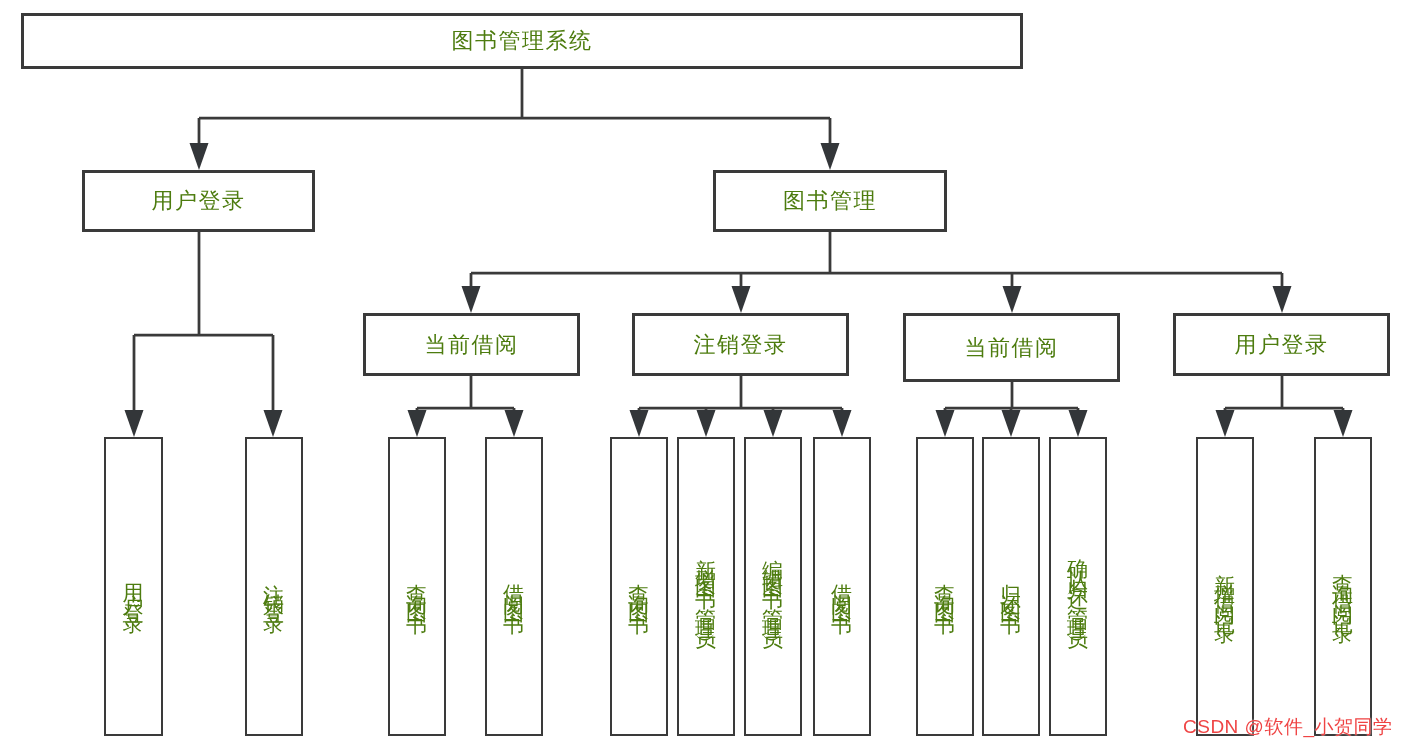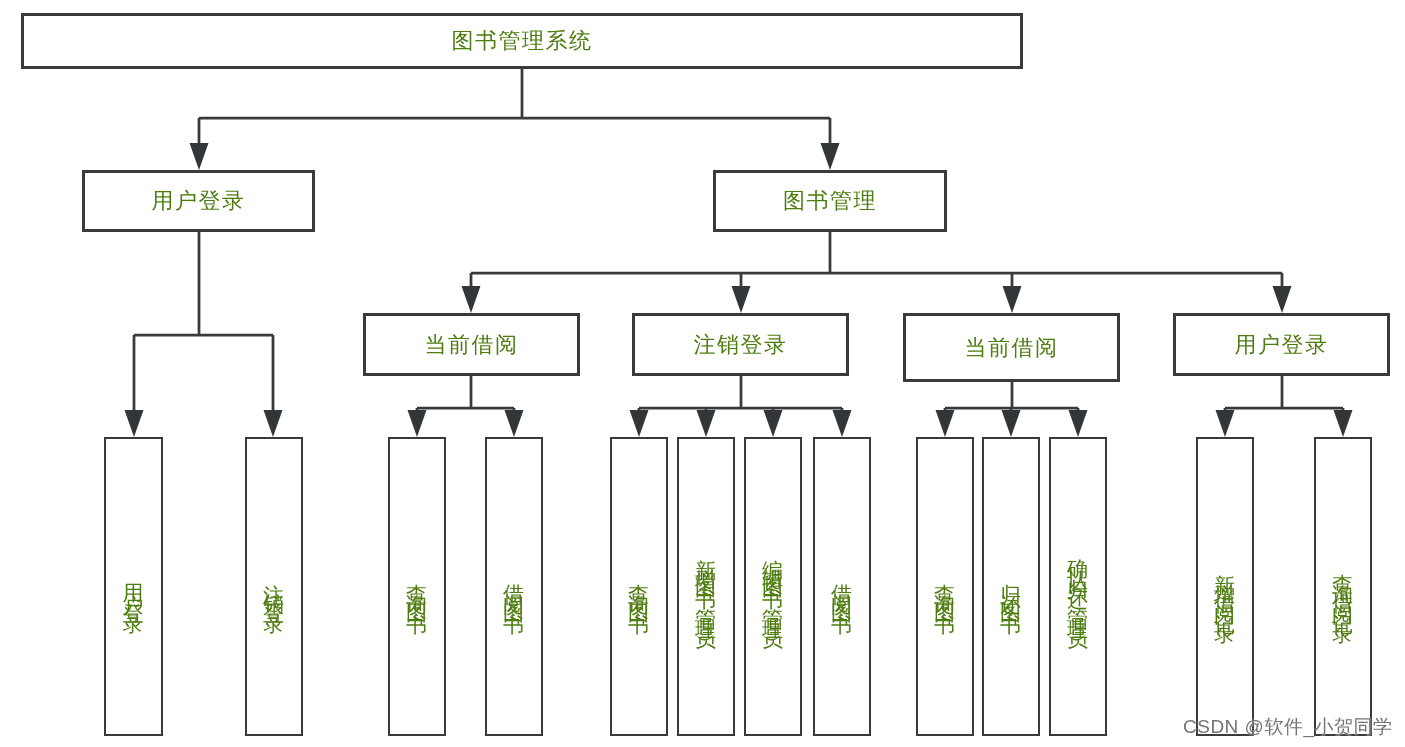--- a/index.html
+++ b/index.html
@@ -16,21 +16,21 @@
     color:#4d7c0f;z-index:2;
   }
   .box.h span{font-size:22px;letter-spacing:1.5px;white-space:nowrap;}
   .box.v{border-width:2.5px;}
   .box.v span{
     writing-mode:vertical-rl;text-orientation:mixed;
     font-size:21px;line-height:1;letter-spacing:10px;white-space:nowrap;
   }
   .watermark{
     position:absolute;left:1183px;top:714px;z-index:3;
-    font-size:19px;letter-spacing:0.5px;color:#737373;
+    font-size:19px;letter-spacing:0.5px;color:#ef4444;
     text-shadow:0 0 2px rgba(255,255,255,0.9);white-space:nowrap;
   }
 </style>
 </head>
 <body>
 
 <div class="canvas">
 
   <svg class="connectors" viewBox="0 0 1405 747" xmlns="http://www.w3.org/2000/svg">
 

